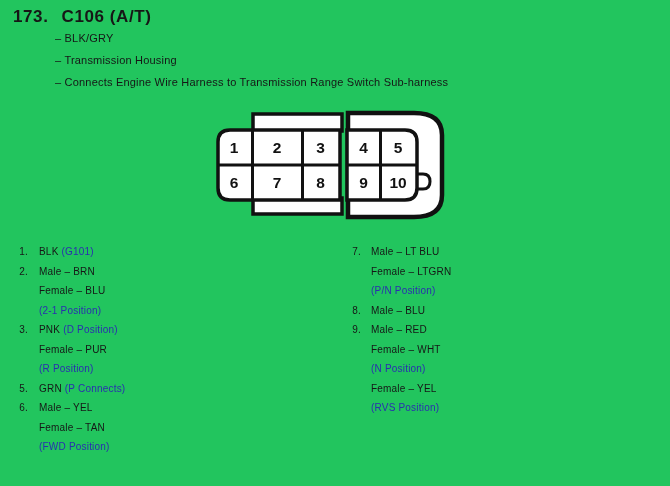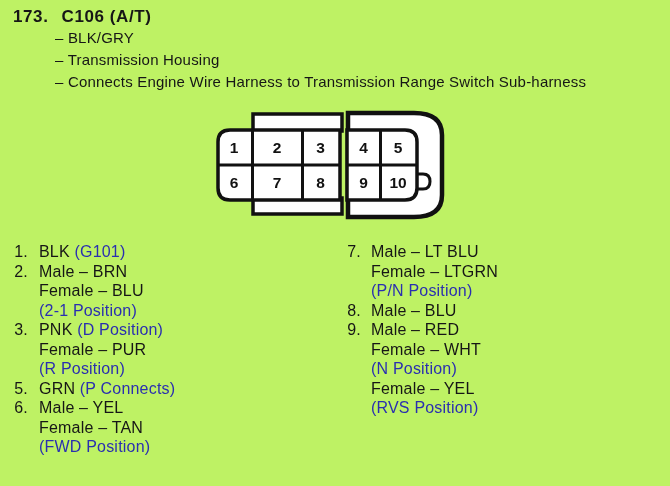--- a/index.html
+++ b/index.html
@@ -1,27 +1,27 @@
 <!DOCTYPE html>
 <html><head>
 <meta charset="utf-8">
 <style>
   html,body { margin:0; padding:0; background:#ffffff; }
   .page {
-    position:relative; width:670px; height:486px; background:#bef264;
+    position:relative; width:670px; height:486px; background:#22c55e;
     font-family:"Liberation Sans", sans-serif; color:#161616; overflow:hidden;
   }
   
   .header { position:absolute; left:13px; top:7px; font-weight:bold; font-size:17px; letter-spacing:0.6px; }
   .header .title { margin-left:13px; }
-  .details { position:absolute; left:55px; top:27px; font-size:15px; line-height:22px; letter-spacing:0.2px; white-space:nowrap; }
+  .details { position:absolute; left:55px; top:27px; font-size:11px; line-height:22px; letter-spacing:0.2px; white-space:nowrap; }
   
   .connector-svg { position:absolute; left:180px; top:100px; }
   
-  .col { position:absolute; top:242px; font-size:16px; line-height:19.5px; letter-spacing:0.2px; white-space:nowrap; }
+  .col { position:absolute; top:242px; font-size:10px; line-height:19.5px; letter-spacing:0.2px; white-space:nowrap; }
   .col-left  { left:14px; }
   .col-right { left:340px; }
   .num { display:inline-block; text-align:right; }
   .col-left  .num { width:14px; margin-right:11px; }
   .col-right .num { width:21px; margin-right:10px; }
   .blu { color:#2a2fb0; }
 </style>
 </head>
 <body>
 

